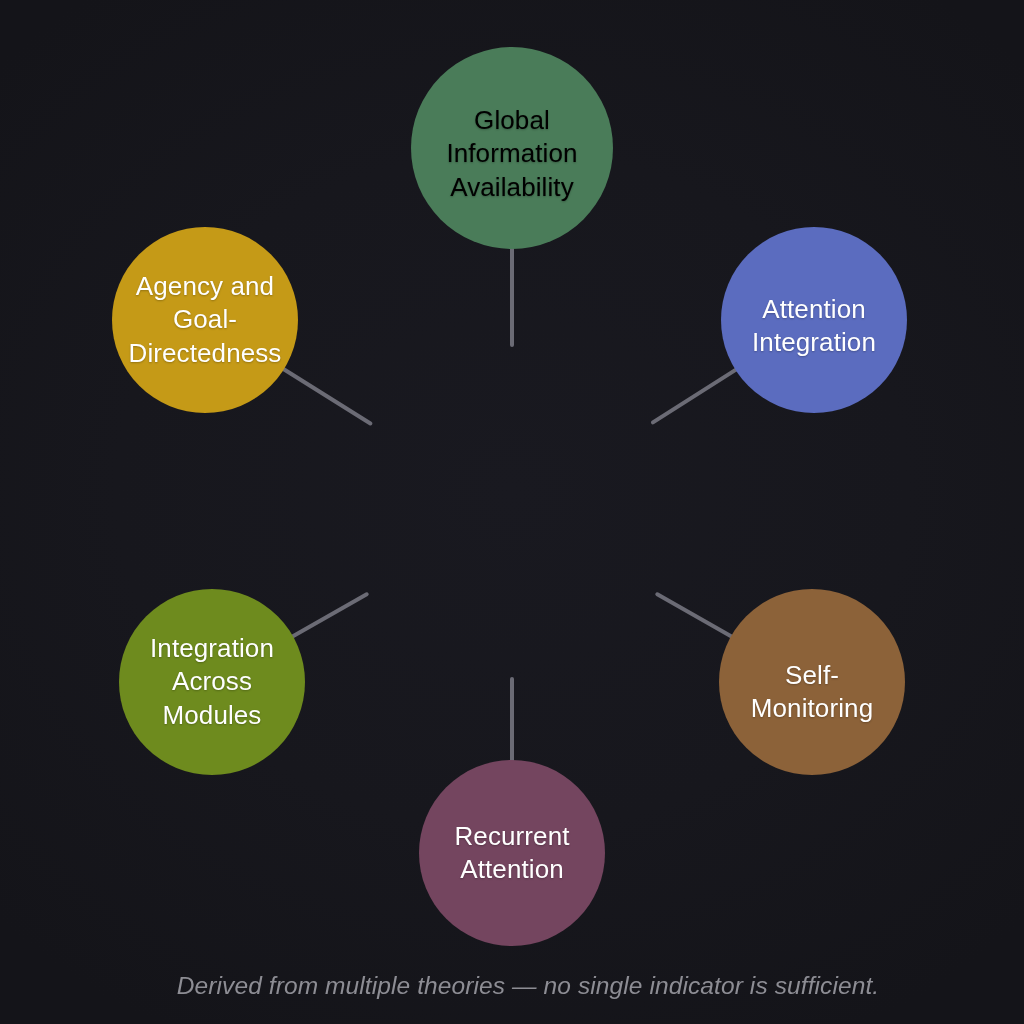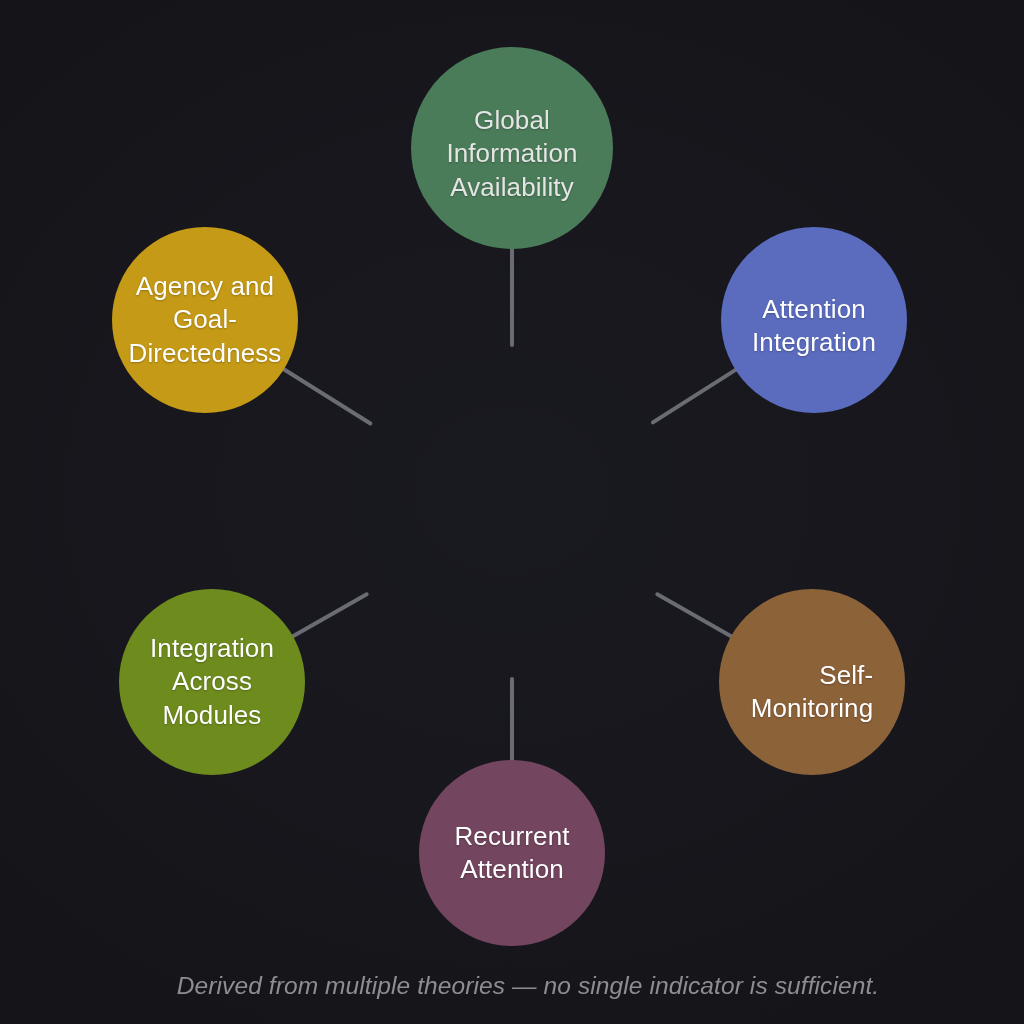--- a/index.html
+++ b/index.html
@@ -119,30 +119,30 @@
       <line x1="652.9298859410269" y1="422.40219171961206" x2="736.3619790025481" y2="369.3592716275191" stroke="#6b6b75" stroke-width="4" stroke-linecap="round"></line>
       <line x1="657.2937050367183" y1="594.333099520807" x2="731.9579589019277" y2="636.642843377759" stroke="#6b6b75" stroke-width="4" stroke-linecap="round"></line>
       <line x1="512" y1="679" x2="512" y2="761" stroke="#6b6b75" stroke-width="4" stroke-linecap="round"></line>
       <line x1="366.7062949632817" y1="594.333099520807" x2="292.04204109807233" y2="636.642843377759" stroke="#6b6b75" stroke-width="4" stroke-linecap="round"></line>
       <line x1="370.41019966776696" y1="423.4487242221865" x2="283.00156665009246" y2="368.78273875184937" stroke="#6b6b75" stroke-width="4" stroke-linecap="round"></line>
     </svg>
 
 
   <div id="node-layer">
       <div class="node" style="left: 411px; top: 47px; width: 202px; height: 202px; background: rgb(74, 124, 89);">
-        <div class="node-label" style="color: #e5e5e5; margin-top: 12px;">Global
+        <div class="node-label" style="color: #000000; margin-top: 12px;">Global
 Information
 Availability</div>
       </div>
       <div class="node" style="left: 721px; top: 227px; width: 186px; height: 186px; background: rgb(91, 108, 191);">
         <div class="node-label" style="color: rgb(255, 255, 255); transform: translateY(6px);">Attention
 Integration</div>
       </div>
       <div class="node" style="left: 719px; top: 589px; width: 186px; height: 186px; background: rgb(140, 98, 57);">
-        <div class="node-label" style="color: rgb(255, 255, 255); transform: translateY(10px); text-align: right;">Self-
+        <div class="node-label" style="color: rgb(255, 255, 255); transform: translateY(10px);">Self-
 Monitoring</div>
       </div>
       <div class="node" style="left: 419px; top: 760px; width: 186px; height: 186px; background: rgb(116, 69, 95);">
         <div class="node-label" style="color: rgb(255, 255, 255);">Recurrent
 Attention</div>
       </div>
       <div class="node" style="left: 119px; top: 589px; width: 186px; height: 186px; background: rgb(110, 139, 30);">
         <div class="node-label" style="color: rgb(255, 255, 255);">Integration
 Across
 Modules</div>

